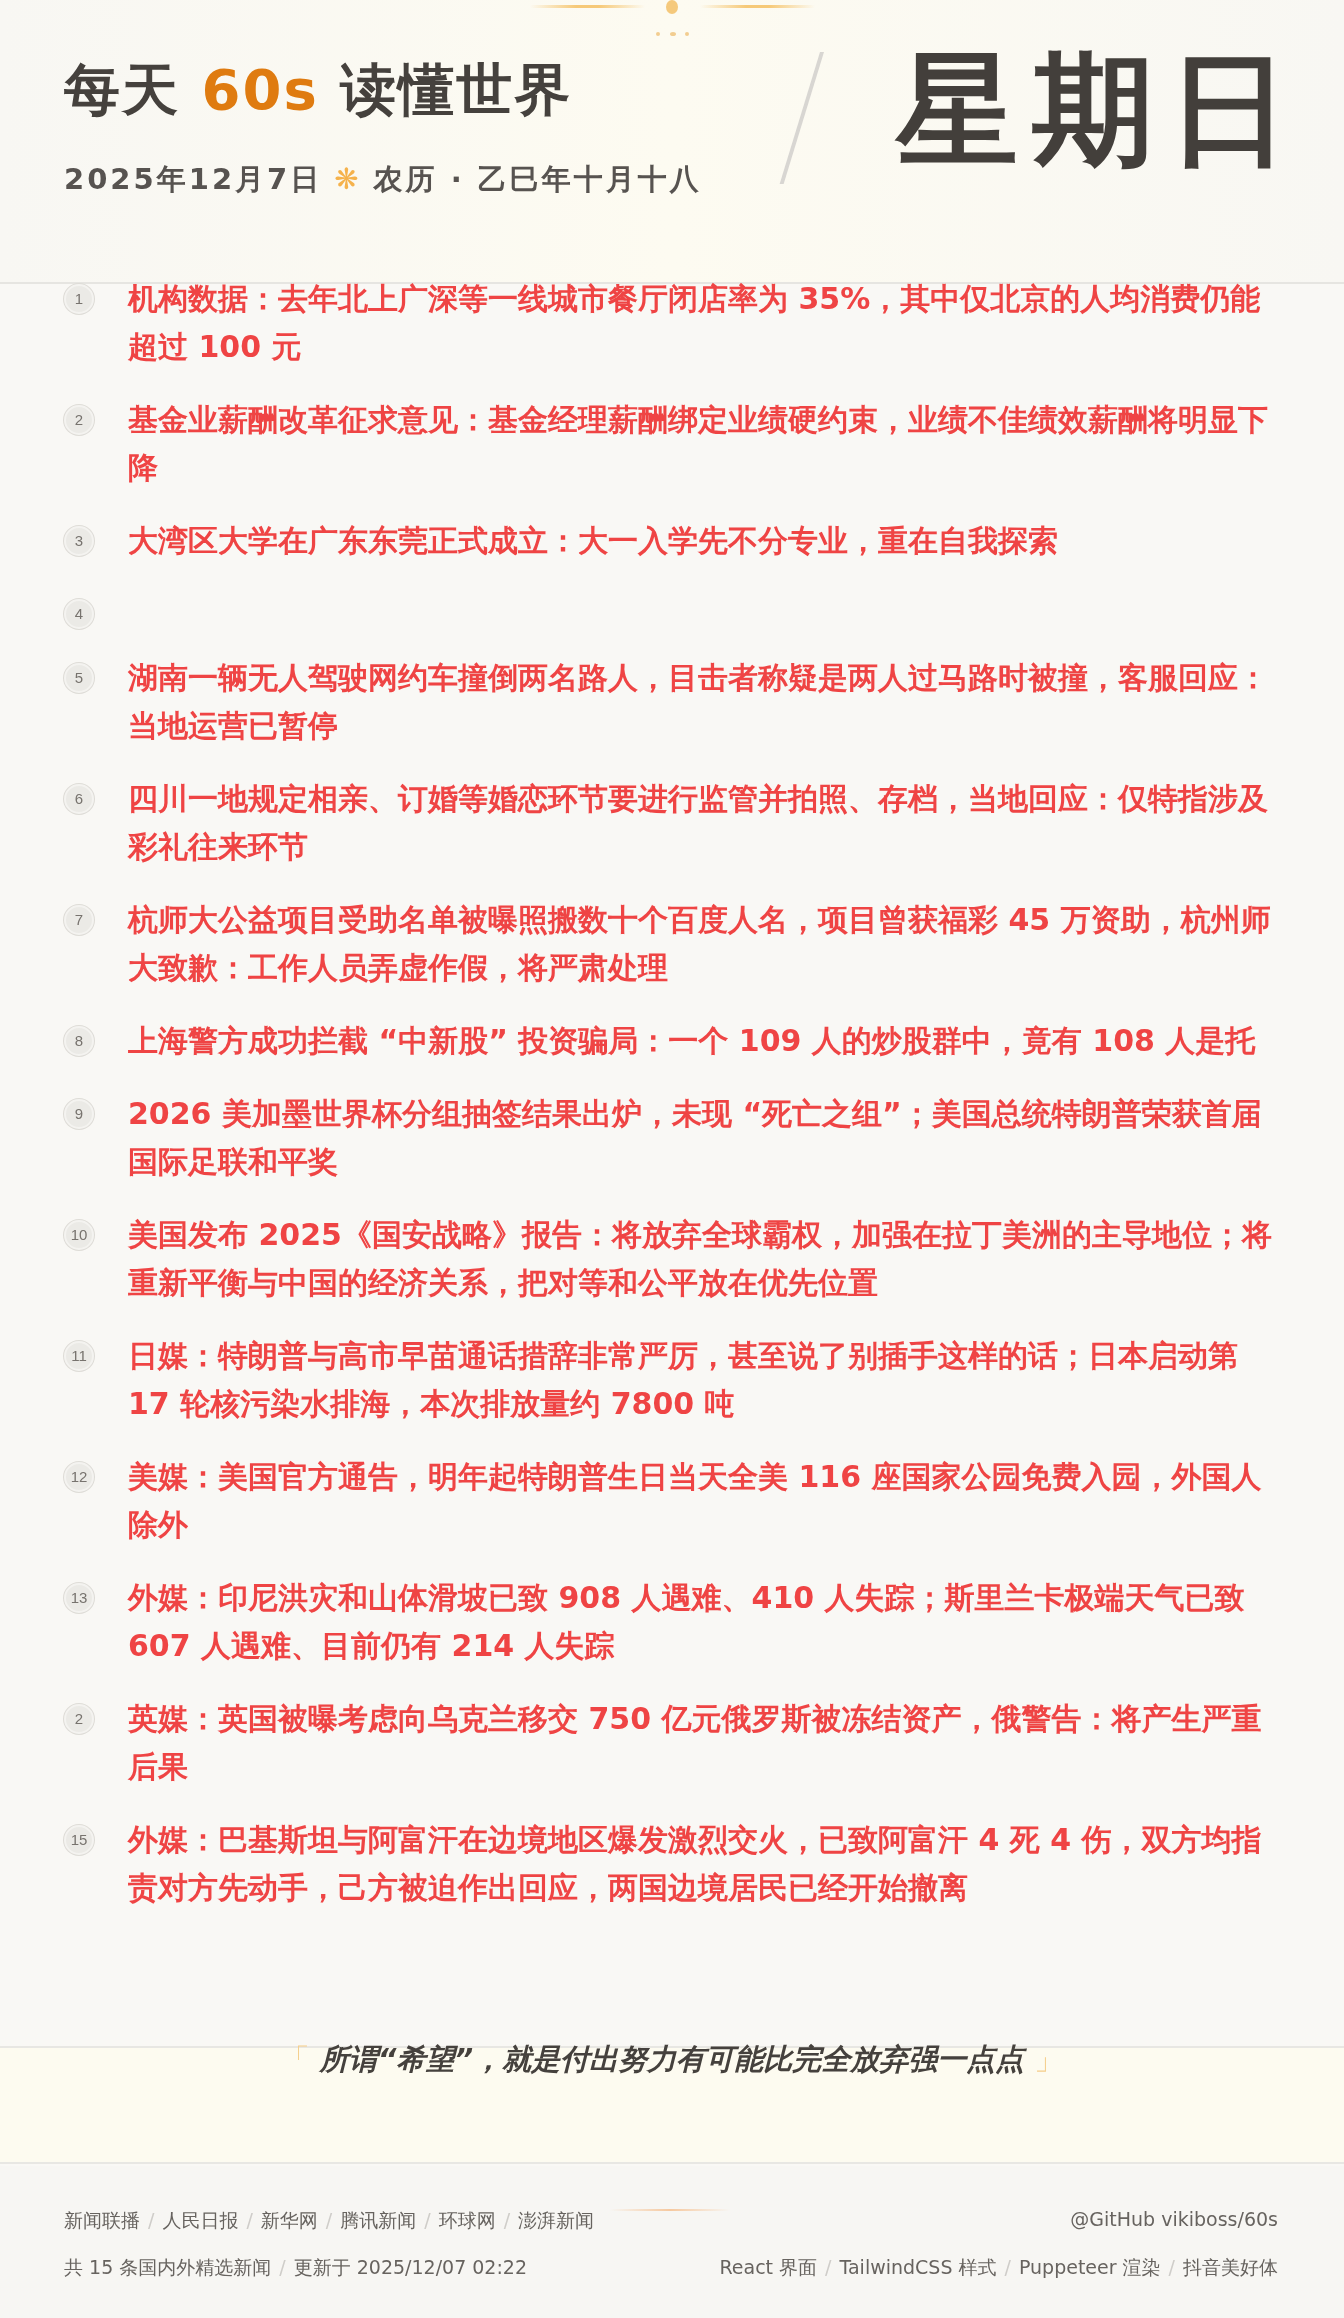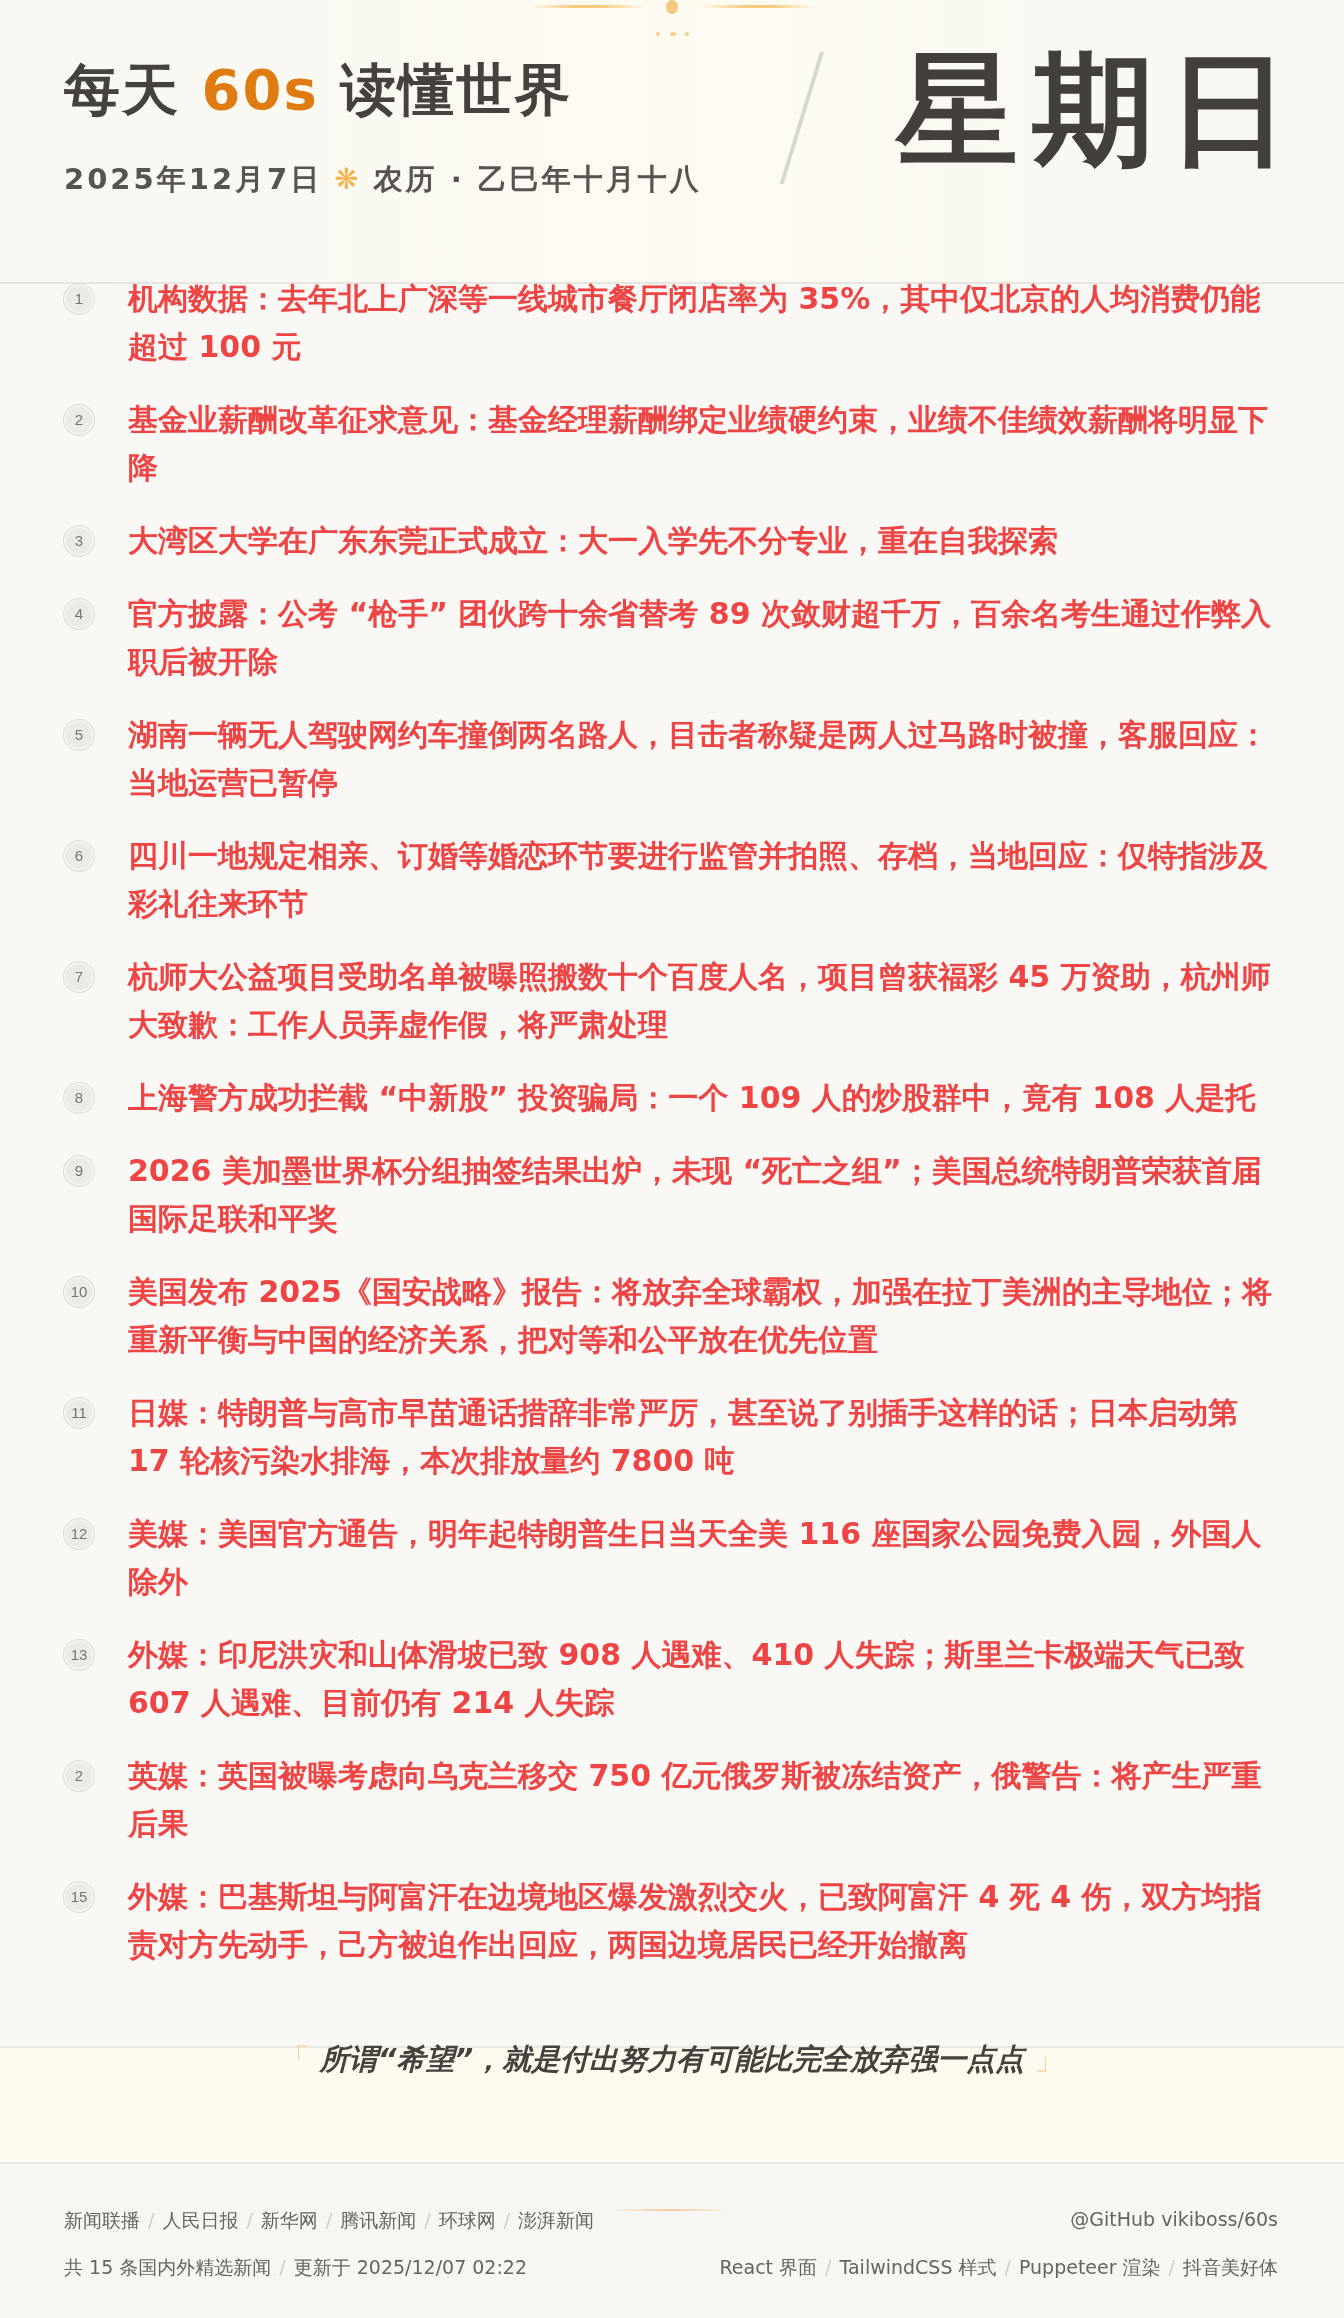--- a/index.html
+++ b/index.html
@@ -127,21 +127,20 @@
     <li class="news-item">
         <span class="badge">2</span>
         <p class="news-text">基金业薪酬改革征求意见：基金经理薪酬绑定业绩硬约束，业绩不佳绩效薪酬将明显下降</p>
       </li>
     <li class="news-item">
         <span class="badge">3</span>
         <p class="news-text">大湾区大学在广东东莞正式成立：大一入学先不分专业，重在自我探索</p>
       </li>
     <li class="news-item">
         <span class="badge">4</span>
-        <p class="news-text">官方披露：公考 “枪手” 团伙跨十余省替考 89 次敛财超千万，百余名考生通过作弊入职后被开除</p>
       </li>
     <li class="news-item">
         <span class="badge">5</span>
         <p class="news-text">湖南一辆无人驾驶网约车撞倒两名路人，目击者称疑是两人过马路时被撞，客服回应：当地运营已暂停</p>
       </li>
     <li class="news-item">
         <span class="badge">6</span>
         <p class="news-text">四川一地规定相亲、订婚等婚恋环节要进行监管并拍照、存档，当地回应：仅特指涉及彩礼往来环节</p>
       </li>
     <li class="news-item">

